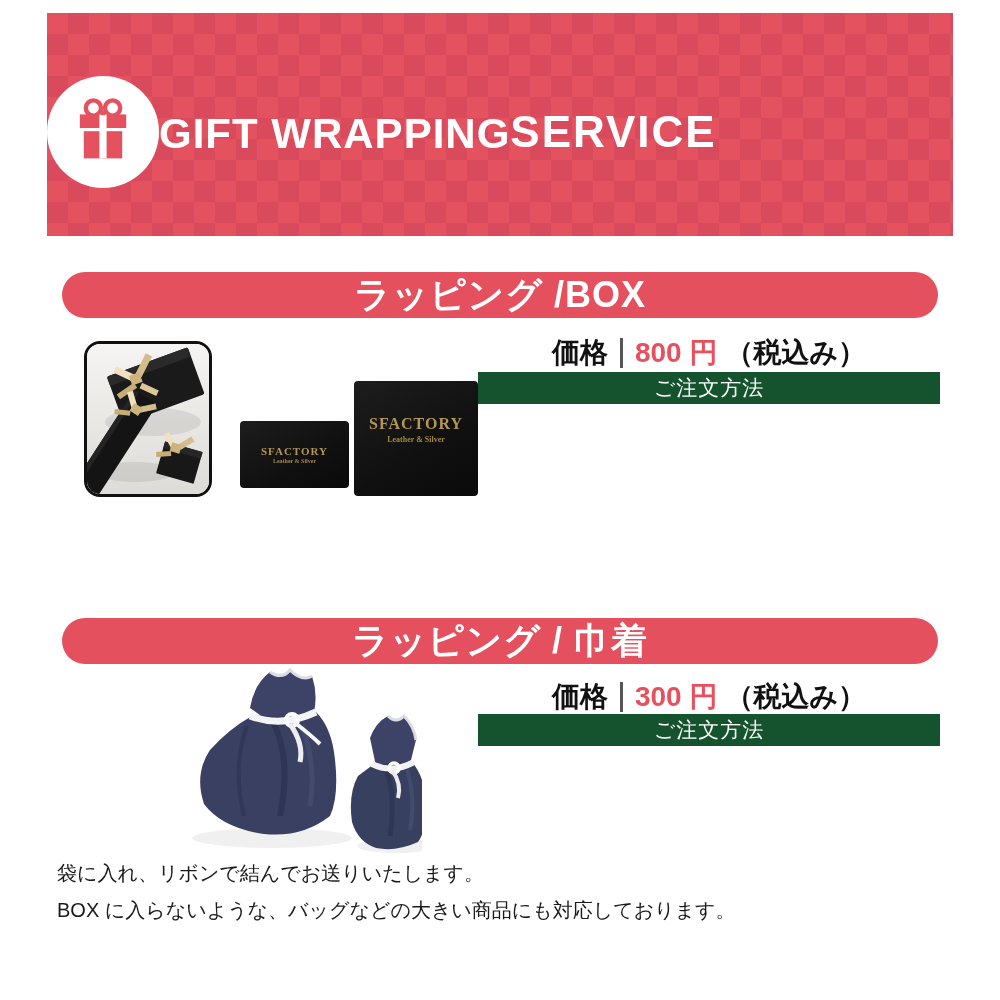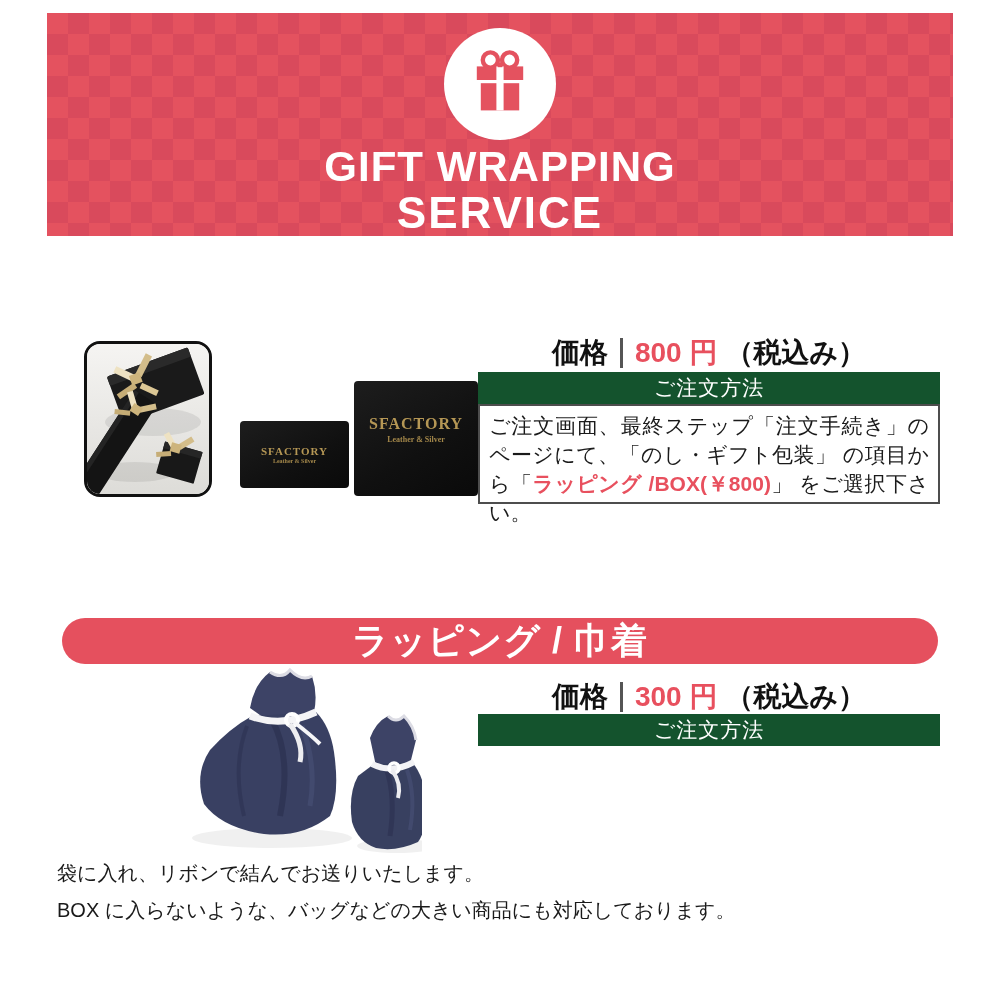--- a/index.html
+++ b/index.html
@@ -9,21 +9,21 @@
 
   
   .banner {
     position: absolute; left: 47px; top: 13px; width: 906px; height: 223px;
     background-color: #e4525f;
     background-image:
       linear-gradient(45deg, #d94a5c 25%, transparent 25%, transparent 75%, #d94a5c 75%),
       linear-gradient(45deg, #d94a5c 25%, transparent 25%, transparent 75%, #d94a5c 75%);
     background-size: 42px 42px;
     background-position: 0 0, 21px 21px;
-    display: flex; flex-direction: column; align-items: center;
+    display: flex; flex-direction: row; align-items: center;
     padding-top: 15px;
   }
   .banner-circle {
     width: 112px; height: 112px; border-radius: 50%;
     background: #ffffff; display: flex; align-items: center; justify-content: center;
     flex: 0 0 auto;
   }
   .banner-title {
     margin-top: 4px; color: #ffffff; font-weight: bold;
     font-size: 42px; line-height: 46px; letter-spacing: 1px; white-space: nowrap;
@@ -118,20 +118,23 @@
         <rect x="21" y="28" width="58" height="17" fill="#e4525f"></rect>
         <rect x="26" y="49" width="48" height="34" fill="#e4525f"></rect>
         <rect x="45.5" y="28" width="9" height="55" fill="#ffffff"></rect>
         <rect x="47" y="23" width="6" height="6" fill="#e4525f"></rect>
       </svg>
     </div>
     <div class="banner-title">GIFT WRAPPING</div>
     <div class="banner-subtitle">SERVICE</div>
   </header>
 
+  <div class="pill pill-1">
+    <span>ラッピング /BOX</span>
+  </div>
 
   <div class="photo-frame">
     <svg width="122" height="150" viewBox="0 0 122 150" aria-hidden="true">
       <defs>
         <linearGradient id="pbg" x1="0" y1="0" x2="0" y2="1">
           <stop offset="0" stop-color="#f5f4f2"></stop>
             <stop offset="1" stop-color="#dddcd8"></stop>
         </linearGradient>
       </defs>
       <rect x="0" y="0" width="122" height="150" fill="url(#pbg)"></rect>
@@ -179,21 +182,20 @@
 
   <div class="price price-1">
     <span class="price-label">価格</span>
     <span class="price-divider"></span>
     <span class="price-value">800 円</span>
     <span class="price-note">（税込み）</span>
   </div>
 
   <div class="order-header oh-1">ご注文方法</div>
 
-  <div class="order-box ob-1"><span>ご注文画面、最終ステップ「注文手続き」のページにて、「のし・ギフト包装」 の項目から「</span><span class="hl">ラッピング /BOX(￥800)</span><span>」 をご選択下さい。</span></div>
 
 
   <div class="pill pill-2">
     <span>ラッピング / 巾着</span>
   </div>
 
   <div class="pouches">
     <svg width="270" height="188" viewBox="0 0 270 188" aria-hidden="true">
       <ellipse cx="120" cy="172" rx="80" ry="10" fill="rgba(0,0,0,0.06)"></ellipse>
       <ellipse cx="245" cy="180" rx="40" ry="7" fill="rgba(0,0,0,0.06)"></ellipse>

